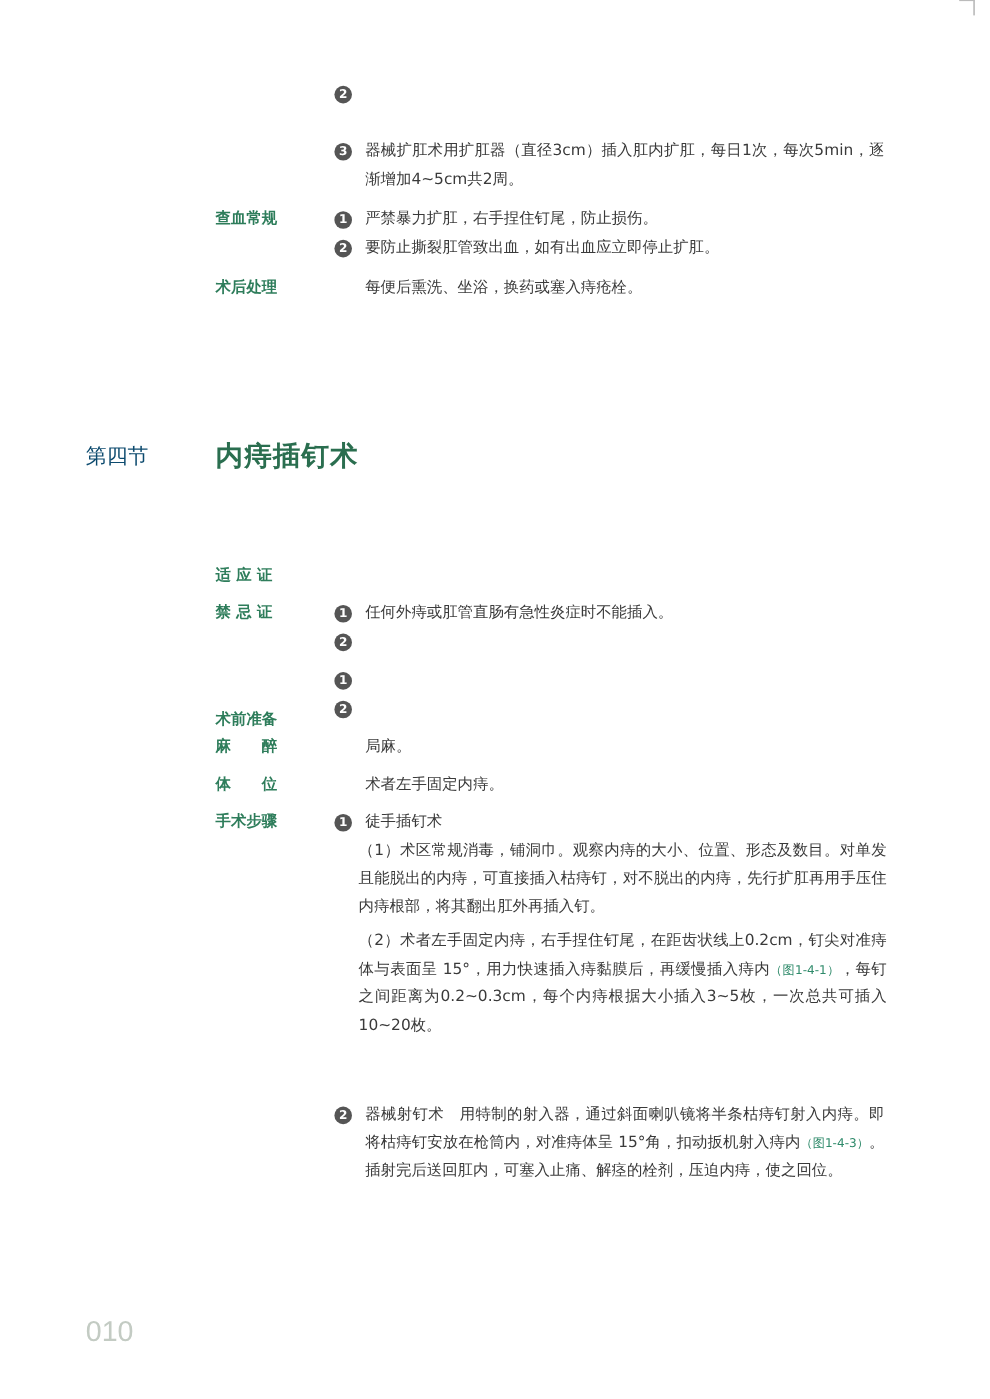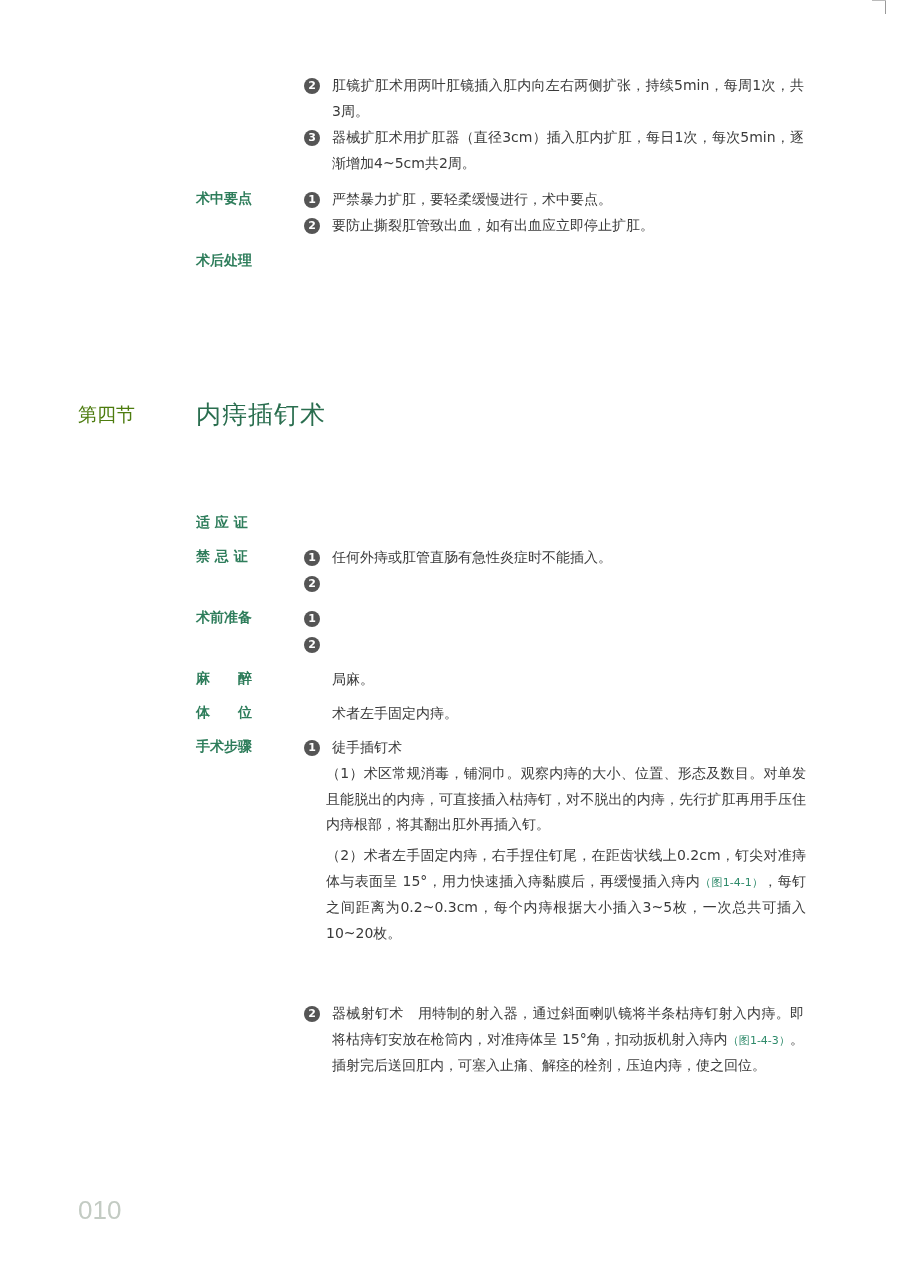--- a/index.html
+++ b/index.html
@@ -8,54 +8,54 @@
   .crop-mark { position:absolute; top:0; right:0; width:14px; height:14px;
                border-left:1px solid #9a9a9a; border-bottom:0; }
   .crop-mark::after { content:""; position:absolute; left:-14px; top:0; width:14px; border-top:1px solid #bbb; }
   .page { position:absolute; left:0; top:0; width:900px; height:1272px; }
   .label { position:absolute; left:196px; width:90px; font-size:14px; color:#2e7d5b; font-weight:bold; }
   .bullet { position:absolute; left:304px; width:16px; height:16px; border-radius:50%;
             background:#555; color:#fff; font-size:11px; font-weight:bold; text-align:center; line-height:16px; }
   .text { position:absolute; left:332px; width:472px; font-size:14px; line-height:25.5px; color:#3a3a3a; text-align:justify; }
   .sub { position:absolute; left:326px; width:480px; font-size:14px; line-height:25.5px; color:#3a3a3a; text-align:justify; }
   .fig { color:#2e8a6a; font-size:11px; }
-  .sec-num { position:absolute; left:78px; top:402px; font-size:19px; color:#4d7c0f; }
-  .sec-title { position:absolute; left:196px; top:398px; font-size:25px; font-weight:normal; color:#2a6e4f; letter-spacing:1px; }
+  .sec-num { position:absolute; left:78px; top:402px; font-size:19px; color:#0c4a6e; }
+  .sec-title { position:absolute; left:196px; top:398px; font-size:25px; font-weight:bold; color:#2a6e4f; letter-spacing:1px; }
   .page-num { position:absolute; left:78px; top:1195px; font-size:26px; font-weight:normal; color:#c3cbc3; font-family:"Liberation Sans",sans-serif; }
 </style>
 </head>
 <body>
 
 <div class="page">
   <div class="crop-mark"></div>
 
   <span class="bullet" style="top:78px">2</span>
-  <div class="text" style="top:73px">肛镜扩肛术用两叶肛镜插入肛内向左右两侧扩张，持续5min，每周1次，共3周。</div>
   <span class="bullet" style="top:130px">3</span>
   <div class="text" style="top:125px">器械扩肛术用扩肛器（直径3cm）插入肛内扩肛，每日1次，每次5min，逐渐增加4~5cm共2周。</div>
 
-  <div class="label" style="top:190px">术中要点</div>
+  <div class="label" style="top:190px">查血常规</div>
   <span class="bullet" style="top:192px">1</span>
-  <div class="text" style="top:187px">严禁暴力扩肛，要轻柔缓慢进行，术中要点。</div>
+  <div class="text" style="top:187px">严禁暴力扩肛，右手捏住钉尾，防止损伤。</div>
   <span class="bullet" style="top:218px">2</span>
   <div class="text" style="top:213px">要防止撕裂肛管致出血，如有出血应立即停止扩肛。</div>
 
   <div class="label" style="top:252px">术后处理</div>
+  <div class="text" style="top:249px">每便后熏洗、坐浴，换药或塞入痔疮栓。</div>
 
   <div class="sec-num">第四节</div>
   <div class="sec-title">内痔插钉术</div>
 
   <div class="label" style="top:514px">适 应 证</div>
 
   <div class="label" style="top:548px">禁 忌 证</div>
   <span class="bullet" style="top:550px">1</span>
   <div class="text" style="top:545px">任何外痔或肛管直肠有急性炎症时不能插入。</div>
   <span class="bullet" style="top:576px">2</span>
 
-  <div class="label" style="top:609px">术前准备</div>
+  <div class="label" style="top:645px">术前准备</div>
   <span class="bullet" style="top:611px">1</span>
   <span class="bullet" style="top:637px">2</span>
 
   <div class="label" style="top:670px">麻　　醉</div>
   <div class="text" style="top:667px">局麻。</div>
 
   <div class="label" style="top:704px">体　　位</div>
   <div class="text" style="top:701px">术者左手固定内痔。</div>
 
   <div class="label" style="top:738px">手术步骤</div>

